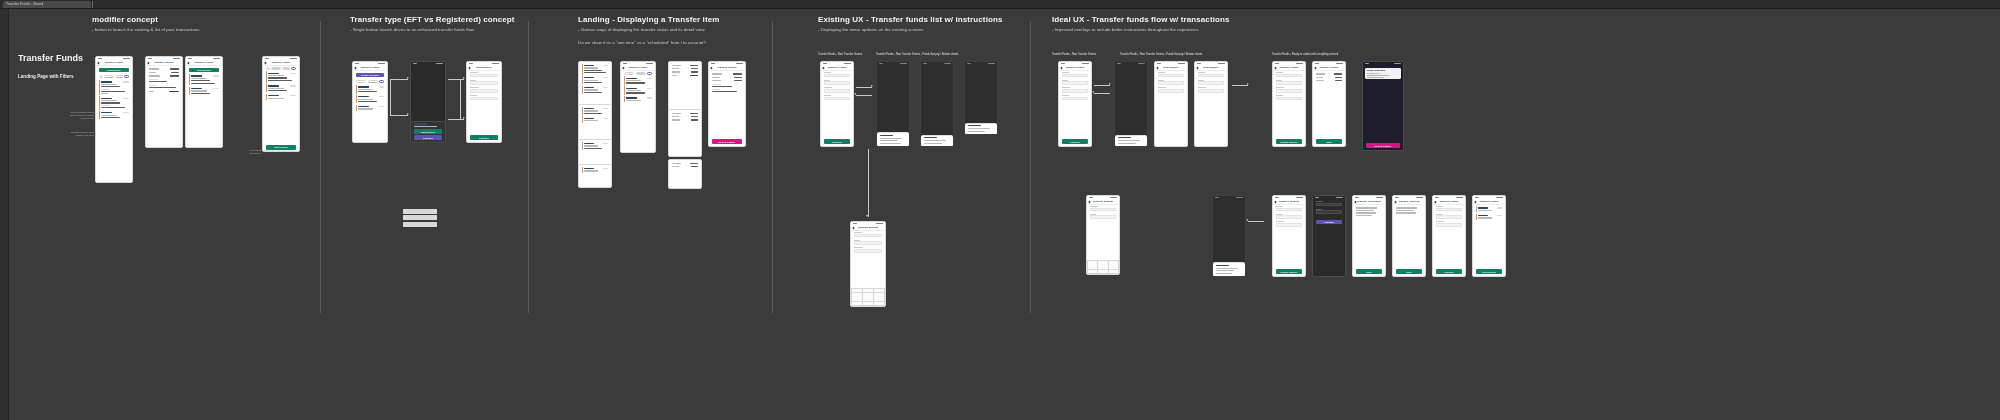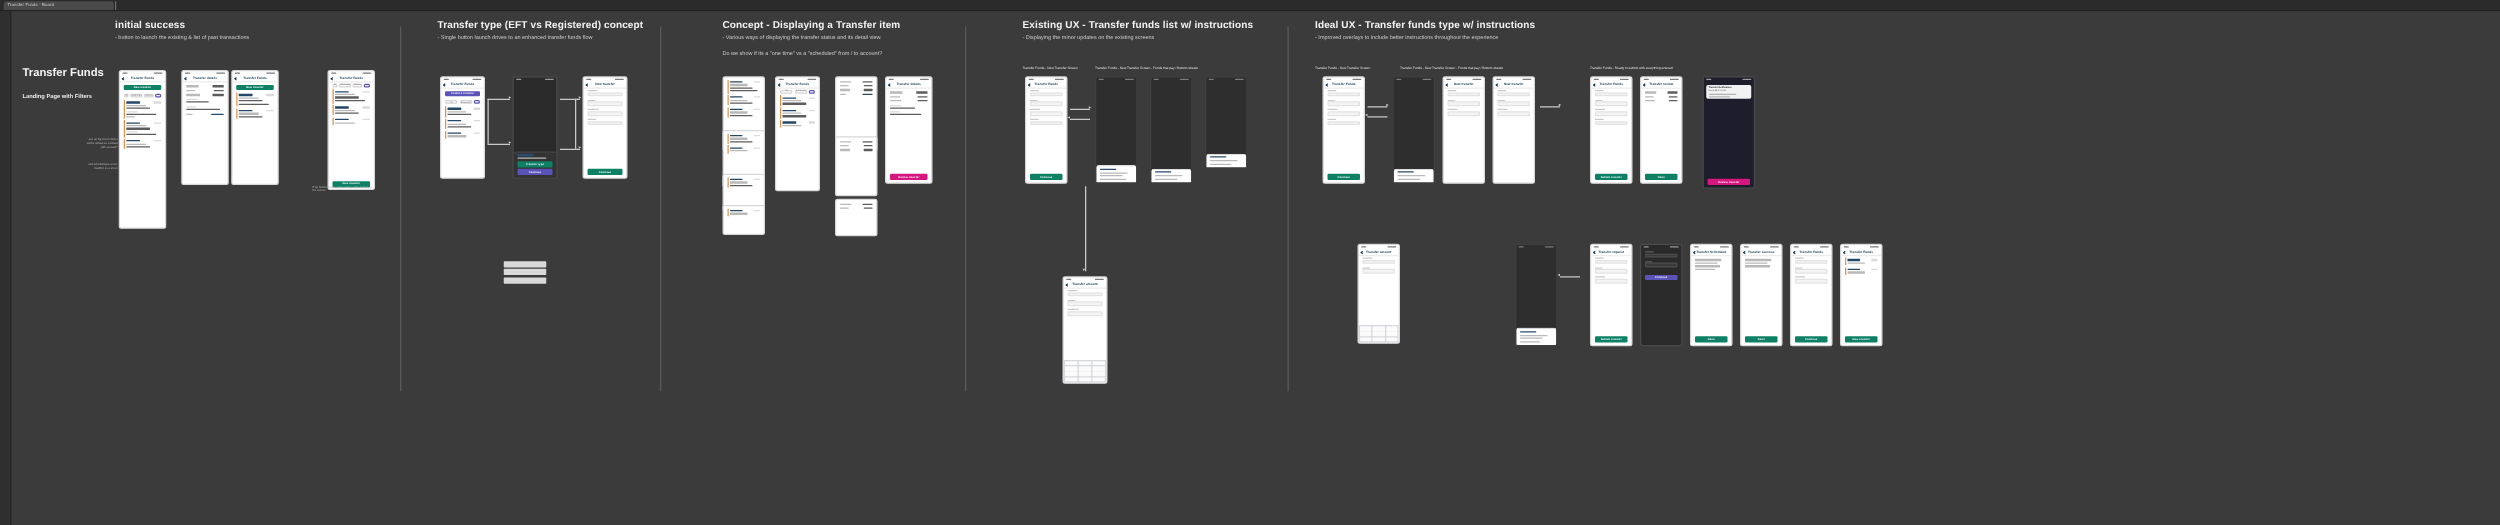--- a/index.html
+++ b/index.html
@@ -97,42 +97,42 @@
 
 <div id="canvas">
   <div id="left-rail"></div>
 
   <div class="vdiv" style="left:320px"></div>
   <div class="vdiv" style="left:528px"></div>
   <div class="vdiv" style="left:772px"></div>
   <div class="vdiv" style="left:1030px"></div>
 
   <div class="sec-h" style="left:92px;top:6px">
-    <div class="sec-title">initial success</div>
+    <div class="sec-title">modifier concept</div>
     <div class="sec-sub">- button to launch the existing &amp; list of past transactions</div>
   </div>
 
   <div class="sec-h" style="left:350px;top:6px">
     <div class="sec-title">Transfer type (EFT vs Registered) concept</div>
     <div class="sec-sub">- Single button launch drives to an enhanced transfer funds flow</div>
   </div>
 
   <div class="sec-h" style="left:578px;top:6px">
-    <div class="sec-title">Concept - Displaying a Transfer item</div>
+    <div class="sec-title">Landing - Displaying a Transfer item</div>
     <div class="sec-sub">- Various ways of displaying the transfer status and its detail view.</div>
     <div class="sec-note">Do we show if its a "one time" vs a "scheduled" from / to account?</div>
   </div>
 
   <div class="sec-h" style="left:818px;top:6px">
     <div class="sec-title">Existing UX - Transfer funds list w/ instructions</div>
     <div class="sec-sub">- Displaying the minor updates on the existing screens</div>
   </div>
 
   <div class="sec-h" style="left:1052px;top:6px">
-    <div class="sec-title">Ideal UX - Transfer funds type w/ instructions</div>
+    <div class="sec-title">Ideal UX - Transfer funds flow w/ transactions</div>
     <div class="sec-sub">- Improved overlays to include better instructions throughout the experience</div>
   </div>
 
   <div id="board-title">Transfer Funds</div>
   <div id="board-sub">Landing Page with Filters</div>
   <div class="anno" style="left:56px;top:102px;width:38px">use an big list of entries
 will be default so contrast
 with account?</div>
   <div class="anno" style="left:56px;top:122px;width:38px">and scheduling is a nice
 modifier on a sheet</div>

